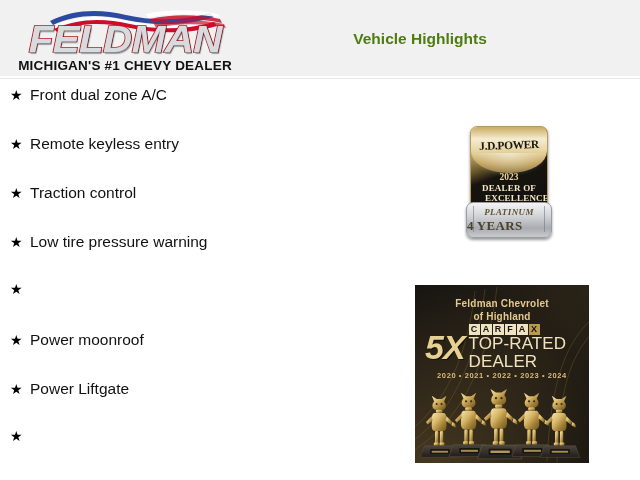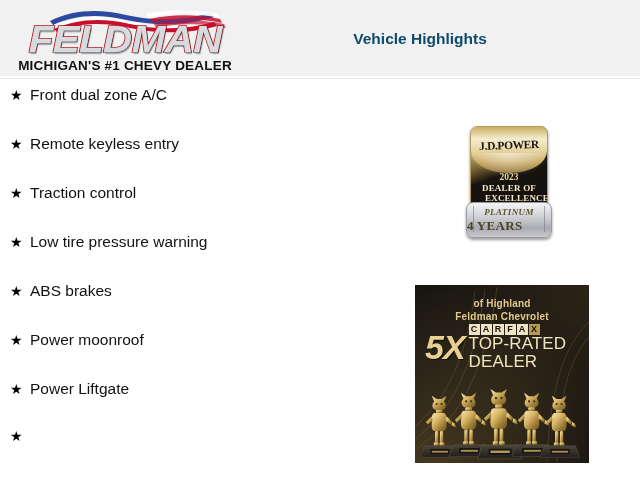--- a/index.html
+++ b/index.html
@@ -87,21 +87,21 @@
   }
 
   .header-title {
     position: absolute;
     left: 200px; top: 30px;
     width: 440px;
     text-align: center;
     font-family: "Liberation Sans", sans-serif;
     font-weight: bold;
     font-size: 15.5px;
-    color: #0c4a6e;
+    color: #4d7c0f;
   }
 
   
   .features {
     position: absolute;
     left: 0px; top: 86px;
     width: 400px;
     margin: 0;
     padding: 0;
     list-style: none;
@@ -392,21 +392,20 @@
     <li class="feature-item">
       <span class="feature-star">★</span>
       <span class="feature-label">Traction control</span>
     </li>
     <li class="feature-item">
       <span class="feature-star">★</span>
       <span class="feature-label">Low tire pressure warning</span>
     </li>
     <li class="feature-item">
       <span class="feature-star">★</span>
-      <span class="feature-label">ABS brakes</span>
     </li>
     <li class="feature-item">
       <span class="feature-star">★</span>
       <span class="feature-label">Power moonroof</span>
     </li>
     <li class="feature-item">
       <span class="feature-star">★</span>
       <span class="feature-label">Power Liftgate</span>
     </li>
     <li class="feature-item">
@@ -436,40 +435,41 @@
       <g fill="none" stroke="#8a6f32" stroke-width=".8" opacity=".75">
         <path d="M-10 150 C30 120, 52 74, 60 6"></path>
         <path d="M-10 162 C34 132, 60 84, 70 4"></path>
         <path d="M-12 172 C38 144, 70 96, 82 2"></path>
         <path d="M184 28 C150 54, 136 96, 132 176"></path>
         <path d="M186 40 C154 66, 144 108, 142 178"></path>
       </g>
     </svg>
 
     <div class="cf-dealer">
+      <div>Feldman Chevrolet</div>
       <div>of Highland</div>
-      <div>Feldman Chevrolet</div>
     </div>
 
     <div class="cf-mid">
       <span class="cf-5x">5X</span>
       <span class="cf-right">
         <span class="cf-carfax-logo">
           <span class="cf-ch">C</span>
           <span class="cf-ch">A</span>
           <span class="cf-ch">R</span>
           <span class="cf-ch">F</span>
           <span class="cf-ch">A</span>
           <span class="cf-ch last">X</span>
         </span>
         <span class="cf-toprated">TOP-RATED</span>
         <span class="cf-toprated">DEALER</span>
       </span>
     </div>
 
+    <div class="cf-years">2020 • 2021 • 2022 • 2023 • 2024</div>
 
     <svg class="cf-trophies" viewBox="0 0 160 80">
       <defs>
         <linearGradient id="goldg" x1="0" y1="0" x2="1" y2="1">
           <stop offset="0%" stop-color="#f6e3ac"></stop>
           <stop offset="38%" stop-color="#d9b869"></stop>
           <stop offset="70%" stop-color="#a07f35"></stop>
           <stop offset="100%" stop-color="#6f561f"></stop>
         </linearGradient>
         <linearGradient id="baseg" x1="0" y1="0" x2="0" y2="1">

